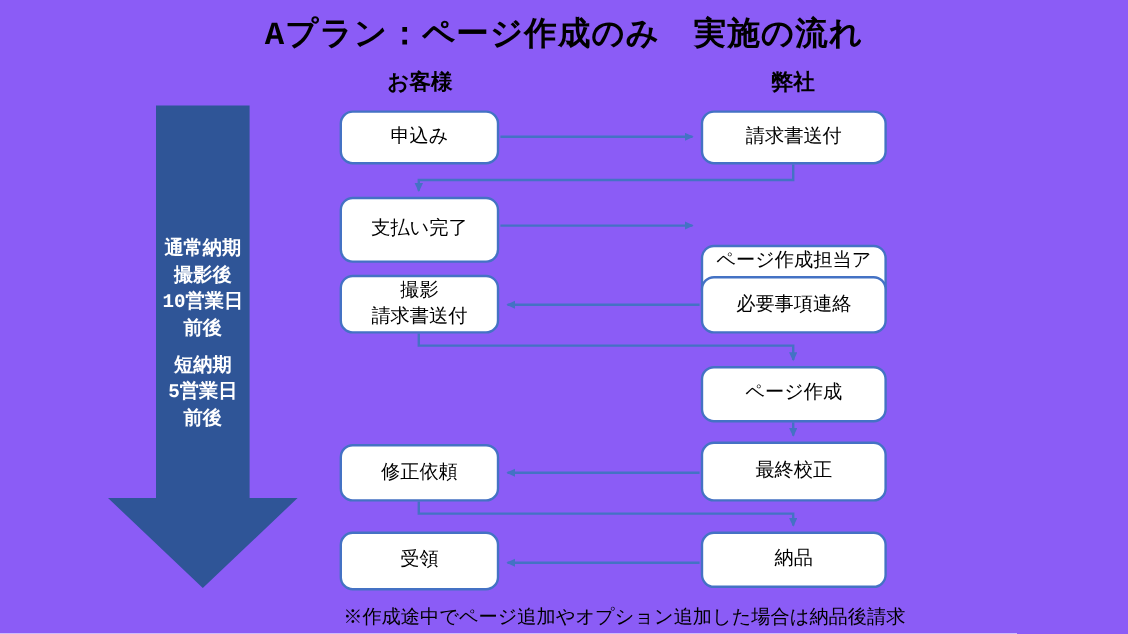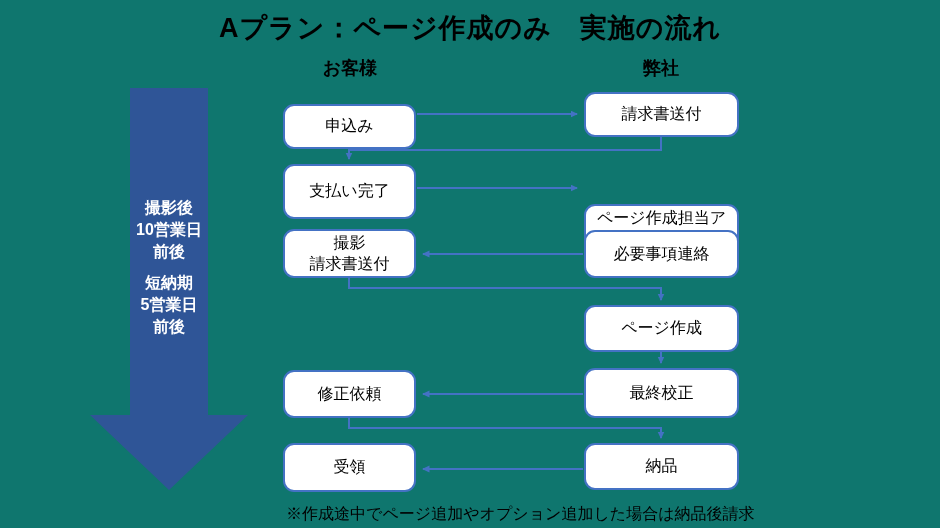--- a/index.html
+++ b/index.html
@@ -1,22 +1,22 @@
 <!DOCTYPE html>
 <html><head>
 <meta charset="utf-8">
 <style>
   html, body { margin: 0; padding: 0; background: #ffffff; }
   * { box-sizing: border-box; }
   .canvas {
     position: relative;
     width: 940px;
     height: 528px;
-    background: #0f766e;
-    font-family: Liberation Sans, sans-serif;
+    background: #8b5cf6;
+    font-family: Liberation Mono, monospace;
     overflow: hidden;
     color: #000;
   }
   .page-title {
     position: absolute;
     top: 10px;
     left: 0;
     width: 940px;
     text-align: center;
     font-size: 27px;
@@ -91,20 +91,21 @@
 
   <div class="col-header customer">お客様</div>
   <div class="col-header company">弊社</div>
 
   <svg class="timeline-svg" width="260" height="500" viewBox="0 0 260 500">
     <polygon points="130,88 208,88 208,415 248,415 169,490 90,415 130,415" fill="#2F5597"></polygon>
   </svg>
 
   <div class="timeline-text">
     <div class="tl-group">
+      <span class="tl-line">通常納期</span>
       <span class="tl-line">撮影後</span>
       <span class="tl-line">10営業日</span>
       <span class="tl-line">前後</span>
     </div>
     <div class="tl-group">
       <span class="tl-line">短納期</span>
       <span class="tl-line">5営業日</span>
       <span class="tl-line">前後</span>
     </div>
   </div>
@@ -122,21 +123,21 @@
       <path d="M661,213 L661,225" marker-end="url(#ah)"></path>
       <path d="M583,254 L423,254" marker-end="url(#ah)"></path>
       <path d="M349,278 L349,288 L661,288 L661,300" marker-end="url(#ah)"></path>
       <path d="M661,352 L661,363" marker-end="url(#ah)"></path>
       <path d="M583,394 L423,394" marker-end="url(#ah)"></path>
       <path d="M349,418 L349,428 L661,428 L661,438" marker-end="url(#ah)"></path>
       <path d="M583,469 L423,469" marker-end="url(#ah)"></path>
     </g>
   </svg>
 
-  <div class="box customer" style="top:104px;height:45px;">申込み</div>
+  <div class="box customer" style="top:92px;height:45px;">申込み</div>
   <div class="box customer" style="top:164px;height:55px;">支払い完了</div>
   <div class="box customer" style="top:229px;height:49px;">撮影
 請求書送付</div>
   <div class="box customer" style="top:370px;height:48px;">修正依頼</div>
   <div class="box customer" style="top:443px;height:49px;">受領</div>
 
   <div class="box company" style="top:92px;height:45px;">請求書送付</div>
   <div class="box company" style="top:164px;height:49px;margin-top:40px;">ページ作成担当ア
 サイン</div>
   <div class="box company" style="top:230px;height:48px;">必要事項連絡</div>

